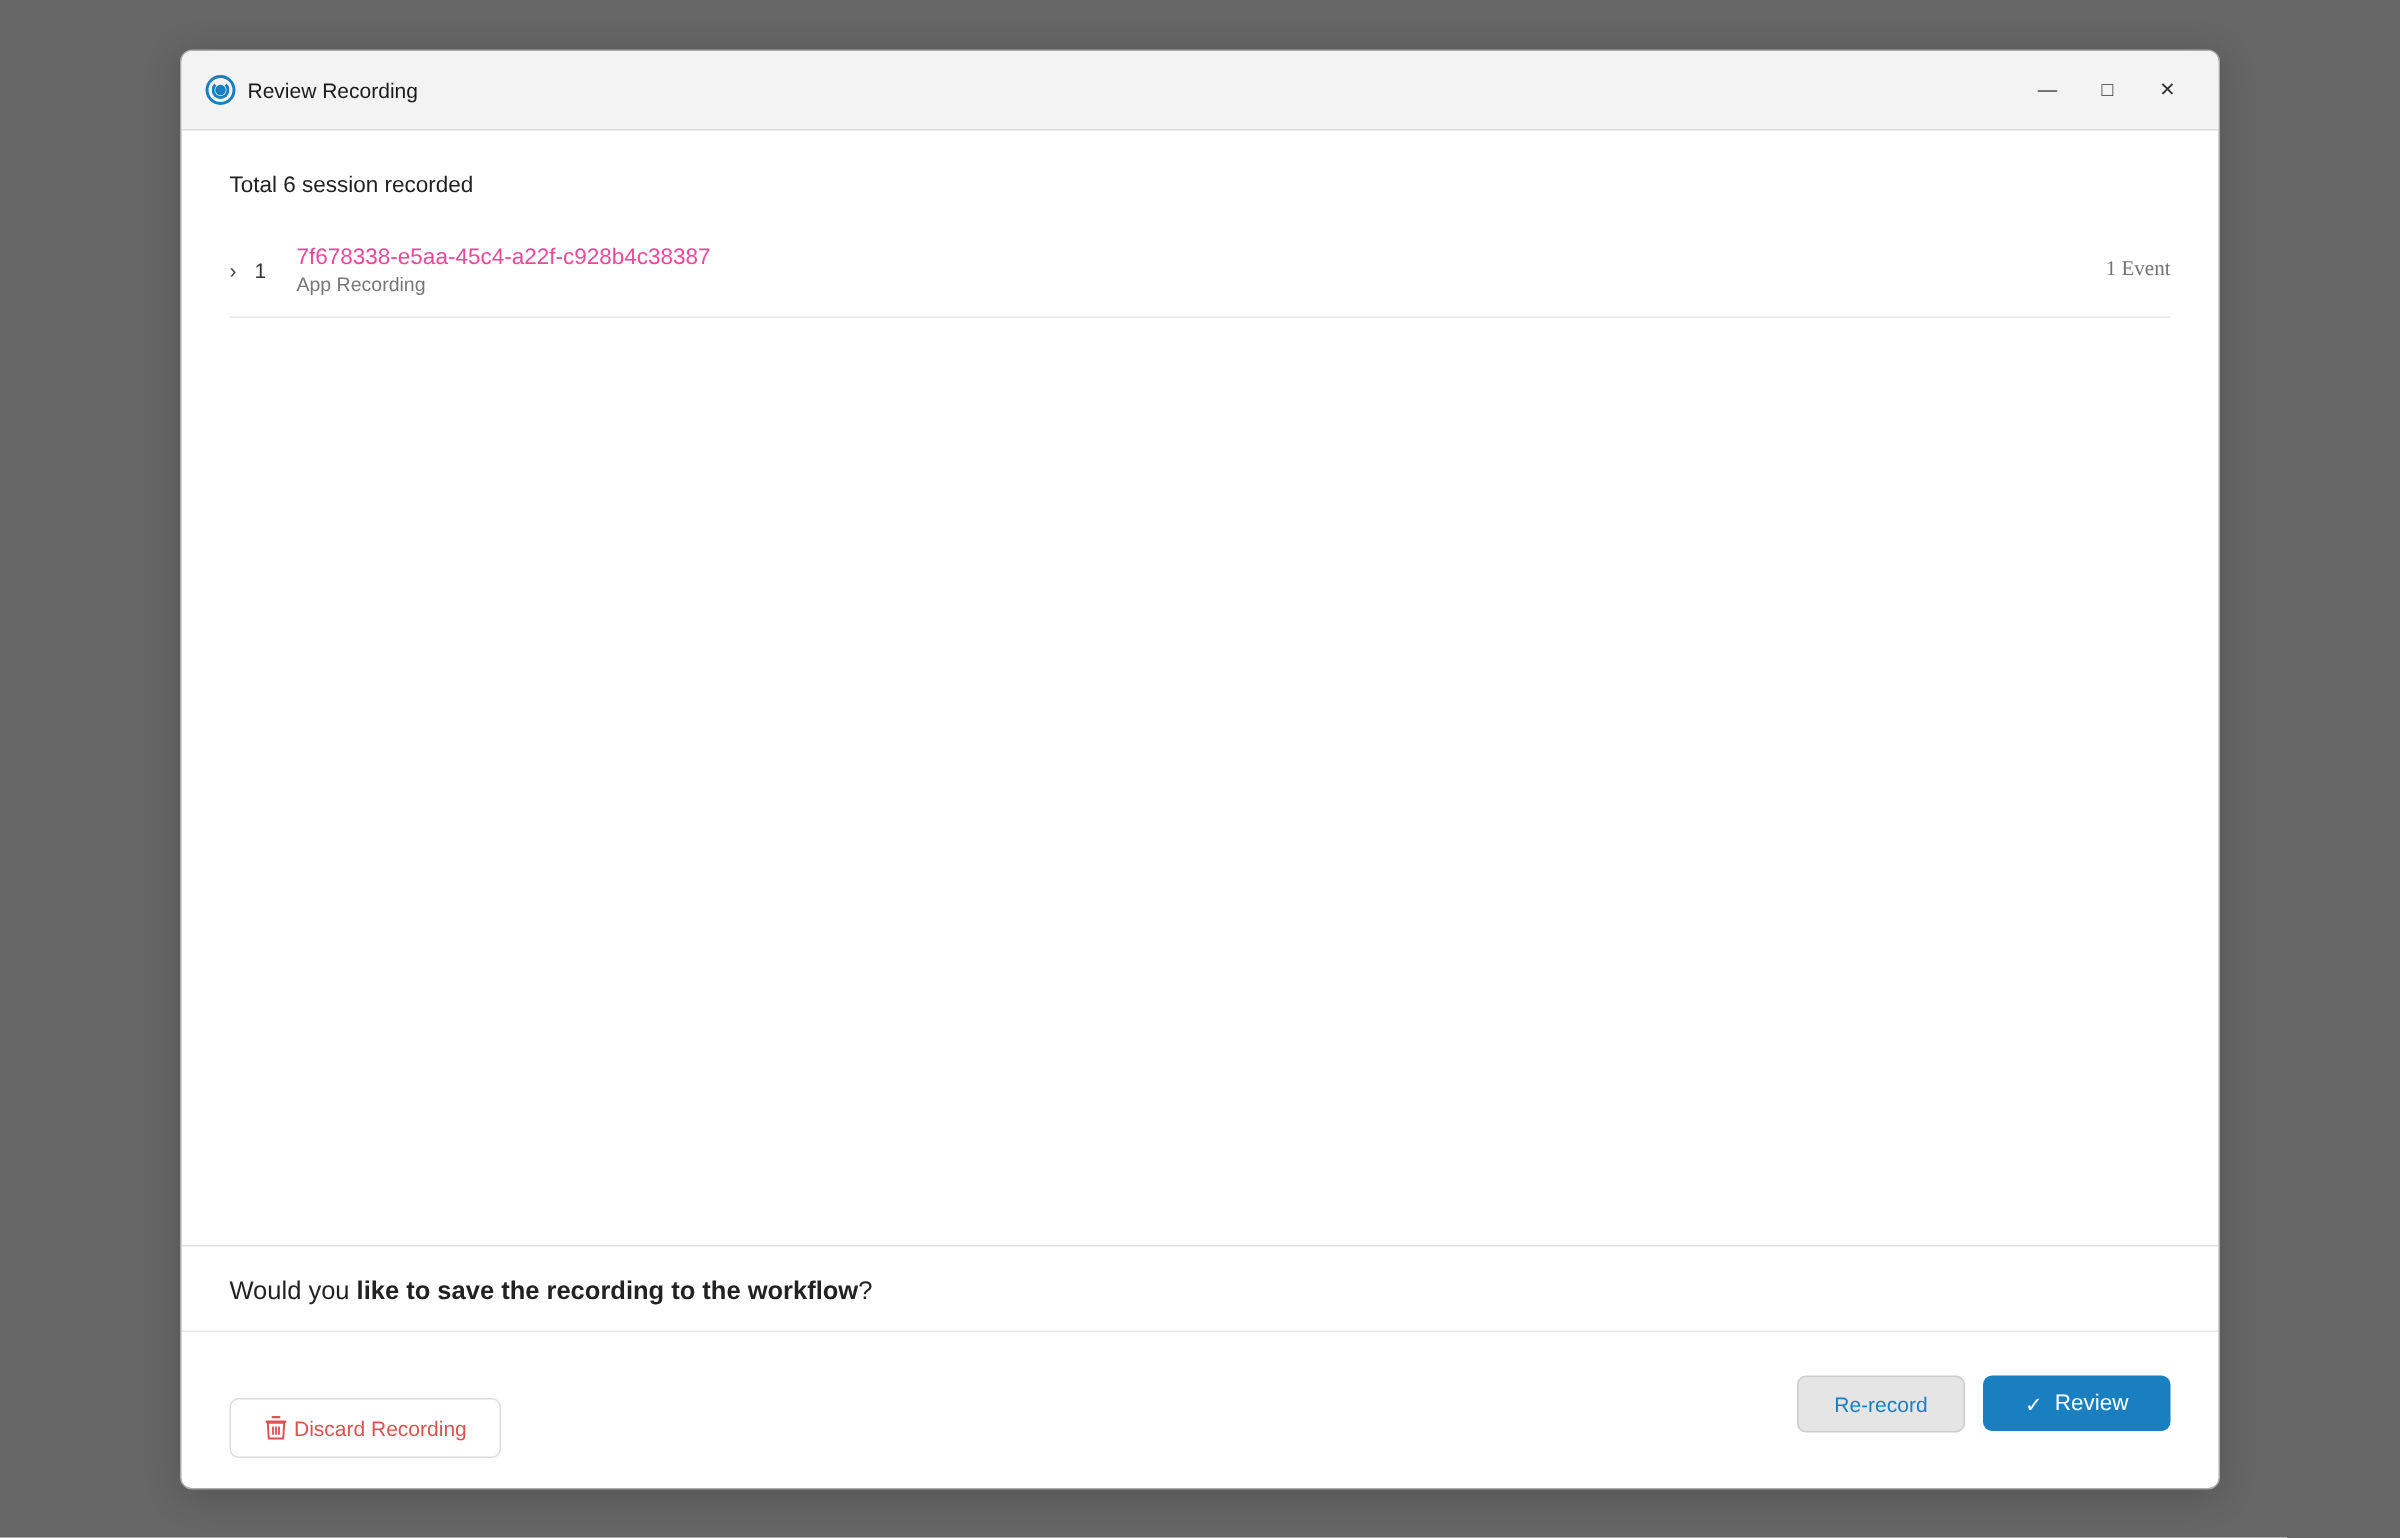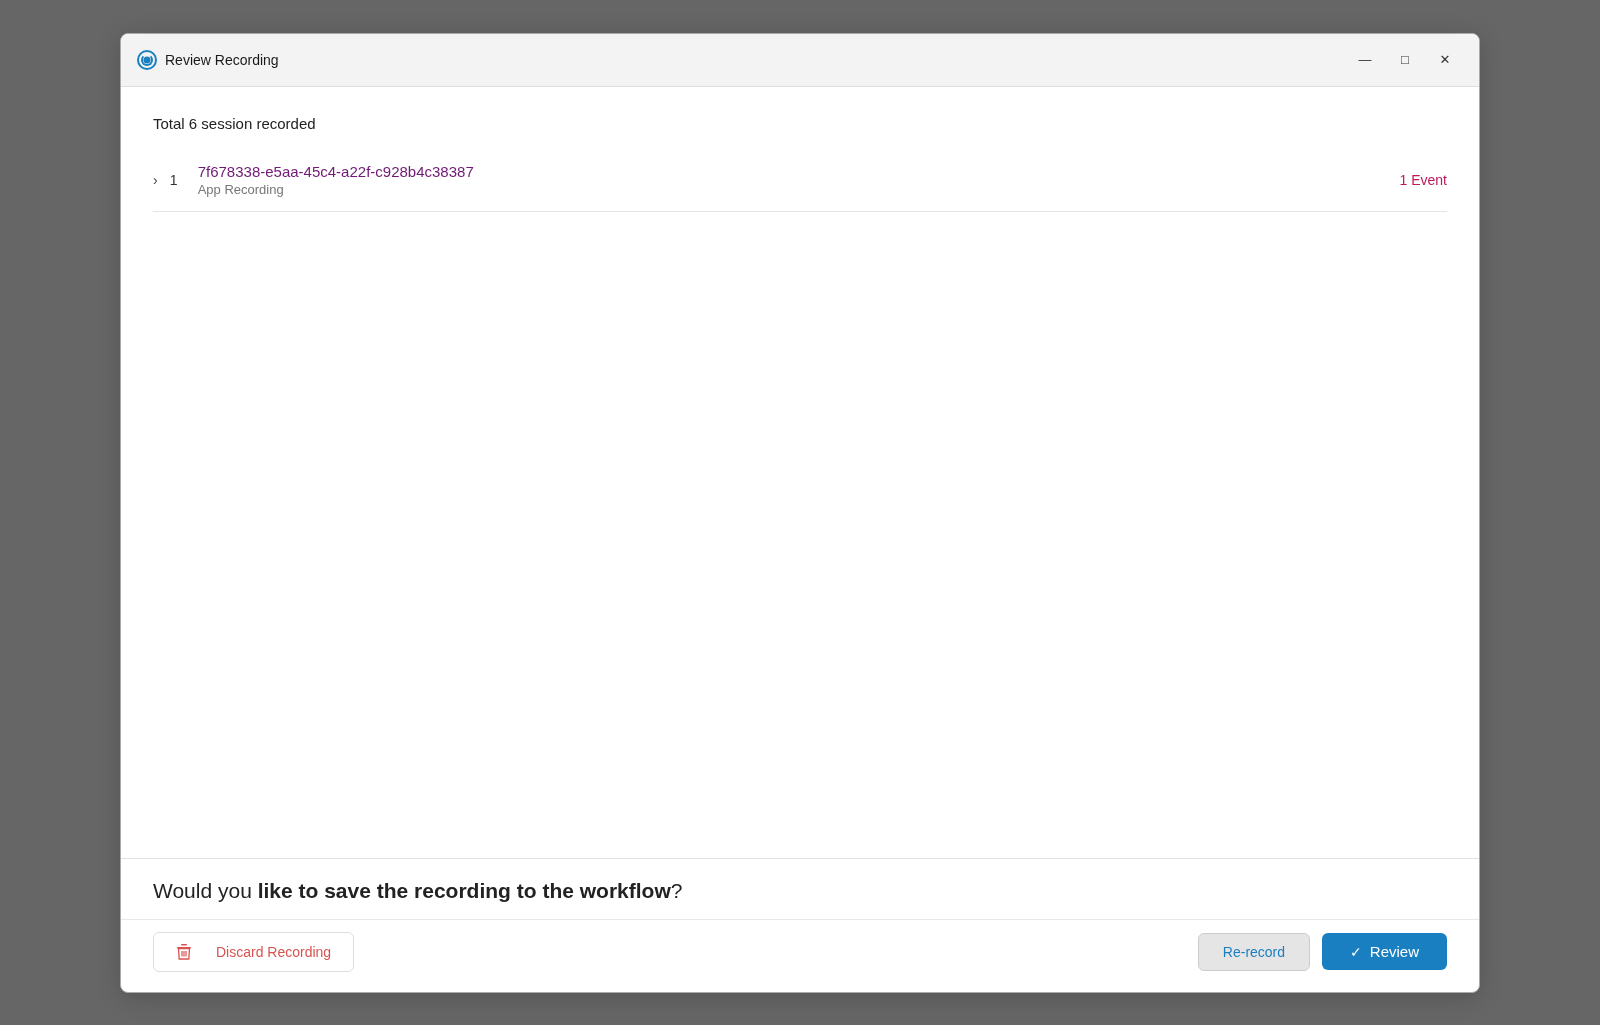--- a/index.html
+++ b/index.html
@@ -149,75 +149,77 @@
       margin-right: 16px;
       min-width: 12px;
     }
 
     .session-details {
       flex: 1;
     }
 
     .session-id {
       font-size: 15px;
-      color: #701a75;
+      color: #ec4899;
       font-weight: 500;
     }
 
     .session-type {
       font-size: 13px;
       color: #777;
       margin-top: 2px;
     }
 
     .session-events {
       font-size: 14px;
-      color: #be185d;
+      color: #737373;
+      font-family: Liberation Serif, serif;
     }
 
     .main-content {
       flex: 1;
       overflow-y: auto;
     }
 
     .footer-section {
       flex-shrink: 0;
       border-top: 1px solid #e0e0e0;
     }
 
     .save-question {
       padding: 20px 20px 16px 32px;
-      font-size: 21px;
+      font-size: 17px;
       color: #222;
     }
 
     .save-question strong {
       font-weight: 600;
     }
 
     .action-bar {
       display: flex;
       align-items: center;
       justify-content: space-between;
       padding: 12px 32px 20px 32px;
       border-top: 1px solid #e8e8e8;
     }
 
     .btn-discard {
       display: flex;
       align-items: center;
-      gap: 24px;
+      gap: 4px;
       padding: 10px 22px;
       border: 1.5px solid #ddd;
       background: #fff;
       border-radius: 6px;
       cursor: pointer;
       font-size: 14px;
       color: #d9534f;
       font-family: inherit;
+      margin-top: 32px;
     }
 
     .trash-icon {
       width: 16px;
       height: 18px;
       position: relative;
       flex-shrink: 0;
     }
 
     .right-actions {

